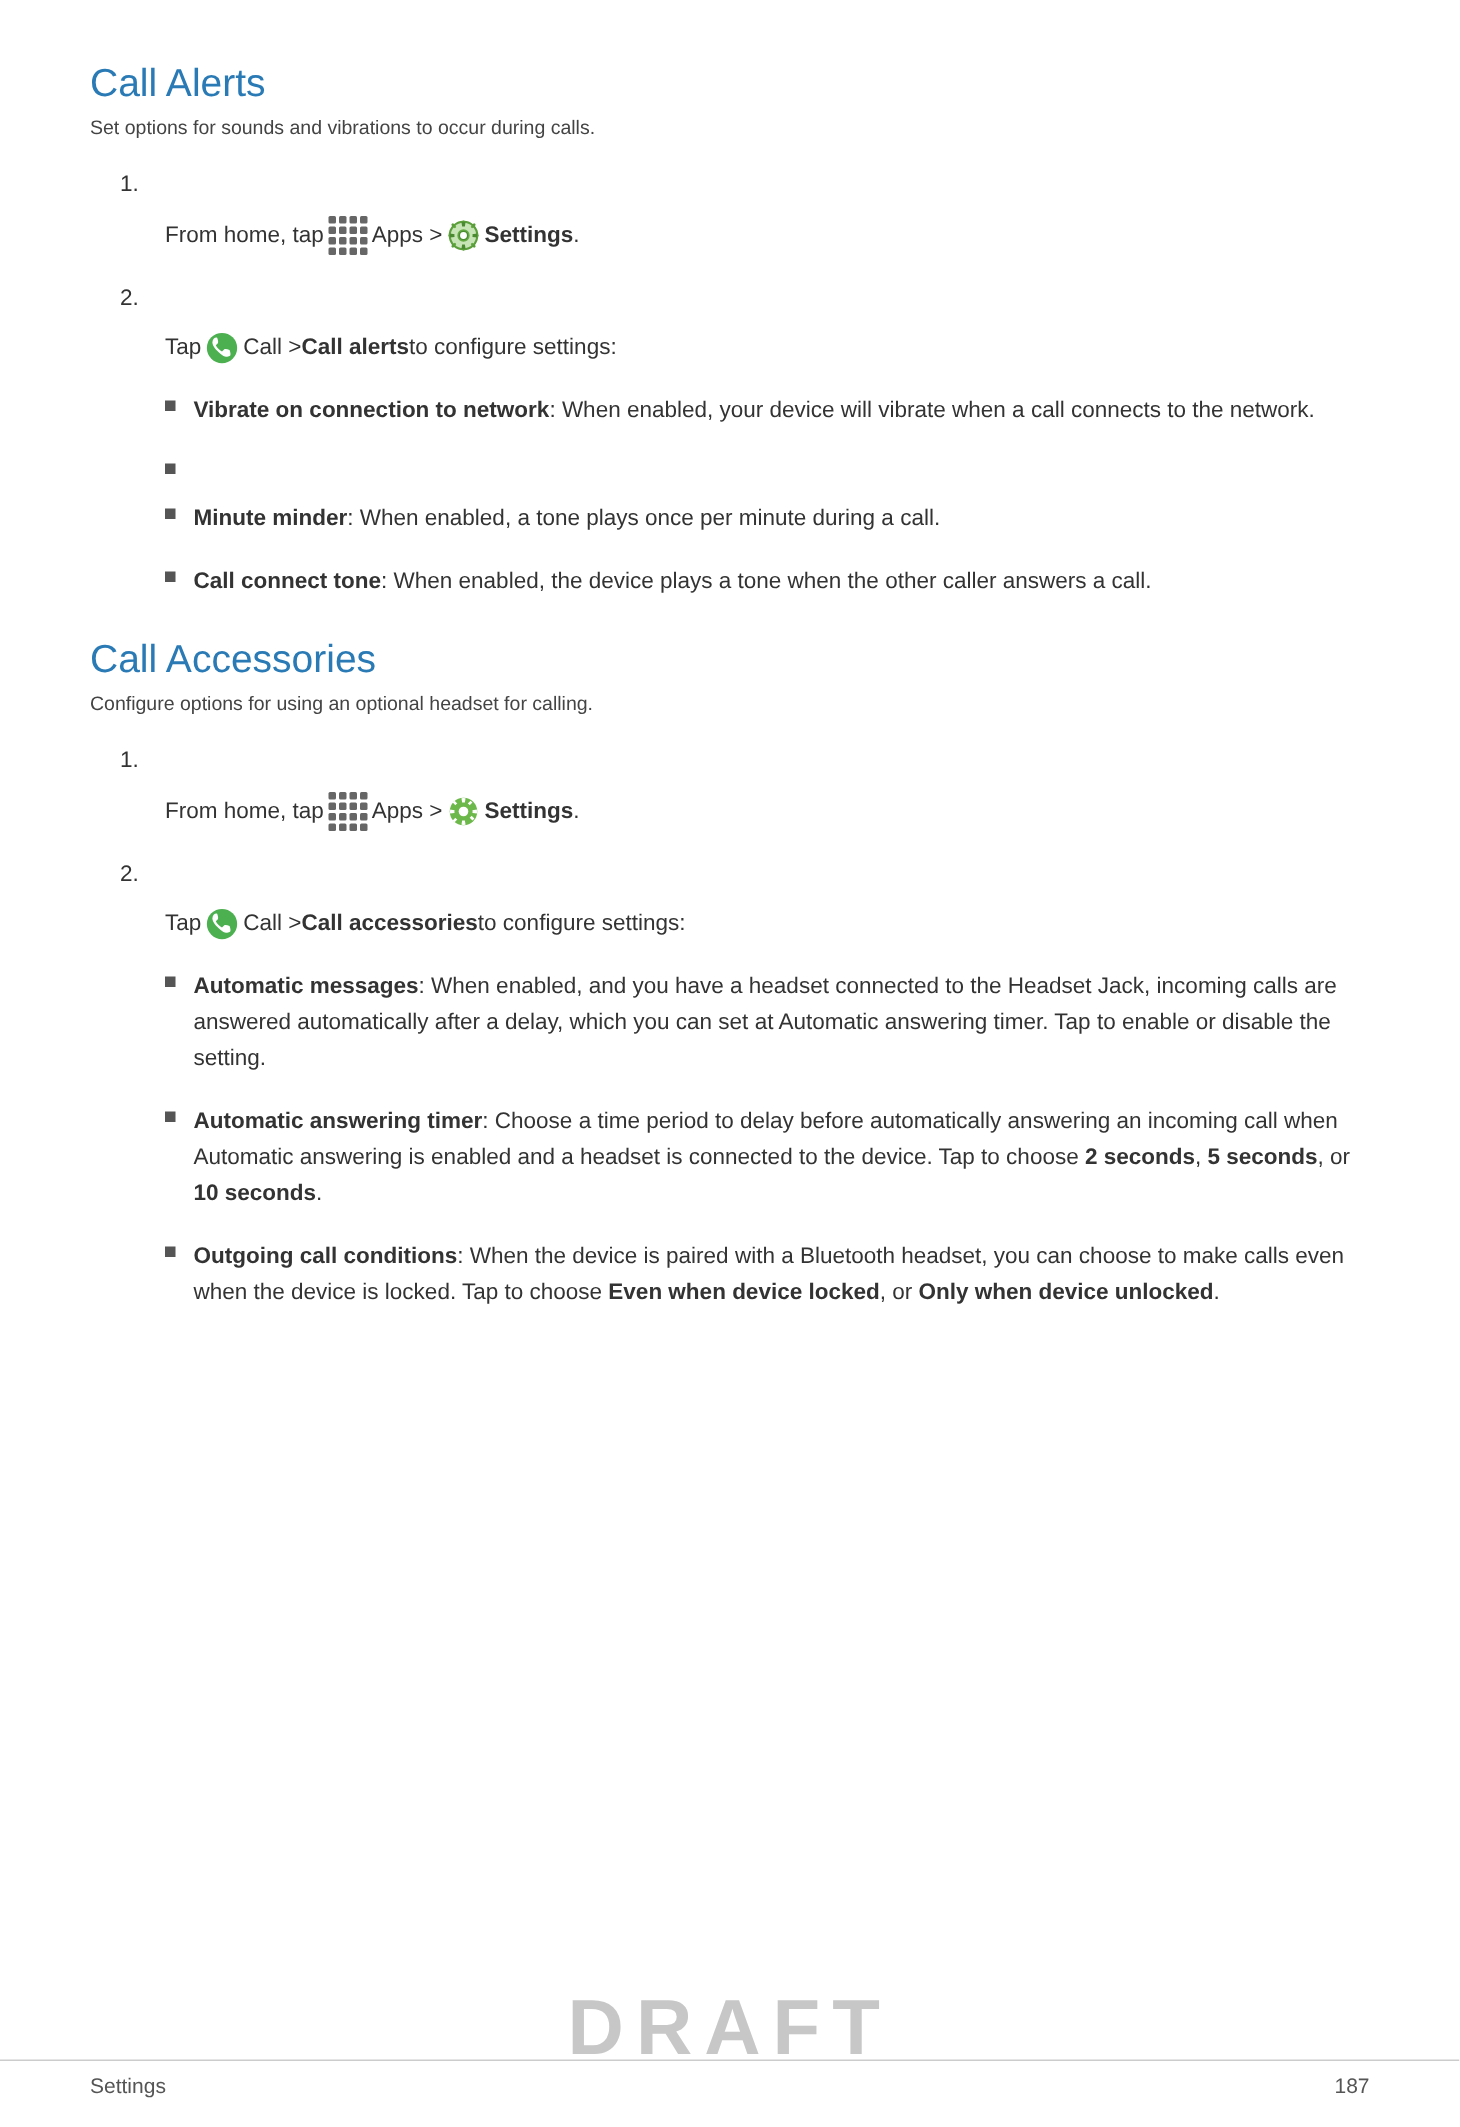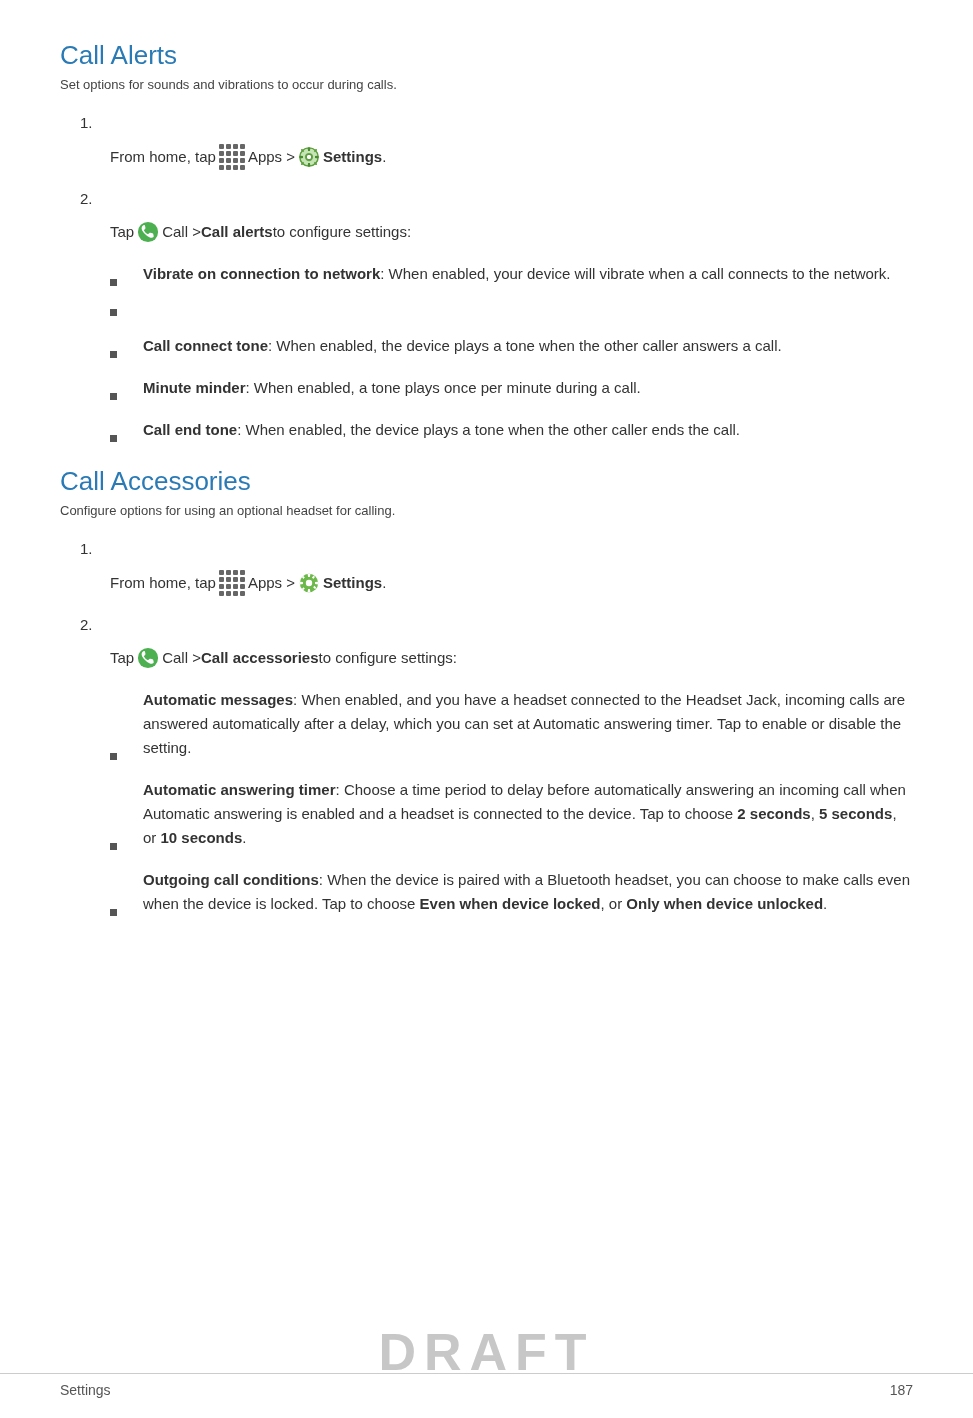--- a/index.html
+++ b/index.html
@@ -95,24 +95,23 @@
     .bold-text { font-weight: bold; }
 
     .bullet-list {
       list-style: none;
       padding: 0;
       margin: 0 0 10px 40px;
     }
 
     .bullet-item {
       display: flex;
-      align-items: flex-end;
+      align-items: flex-start;
       margin-bottom: 18px;
       padding-left: 10px;
-      gap: 14px;
     }
 
     .bullet-square {
       display: inline-block;
       width: 7px;
       height: 7px;
       background: #555;
       margin-top: 5px;
       margin-right: 12px;
       flex-shrink: 0;
@@ -228,29 +227,25 @@
 <ul class="bullet-list">
   <li class="bullet-item">
     <span class="bullet-square"></span>
     <span class="bullet-text"><span class="bold-text">Vibrate on connection to network</span>: When enabled, your device will vibrate when a call connects to the network.</span>
   </li>
   <li class="bullet-item">
     <span class="bullet-square"></span>
   </li>
   <li class="bullet-item">
     <span class="bullet-square"></span>
+    <span class="bullet-text"><span class="bold-text">Minute minder</span>: When enabled, a tone plays once per minute during a call.</span>
+  </li>
+  <li class="bullet-item">
+    <span class="bullet-square"></span>
     <span class="bullet-text"><span class="bold-text">Call connect tone</span>: When enabled, the device plays a tone when the other caller answers a call.</span>
-  </li>
-  <li class="bullet-item">
-    <span class="bullet-square"></span>
-    <span class="bullet-text"><span class="bold-text">Minute minder</span>: When enabled, a tone plays once per minute during a call.</span>
-  </li>
-  <li class="bullet-item">
-    <span class="bullet-square"></span>
-    <span class="bullet-text"><span class="bold-text">Call end tone</span>: When enabled, the device plays a tone when the other caller ends the call.</span>
   </li>
 </ul>
 
 <h1 class="section-title" style="margin-top: 24px;">Call Accessories</h1>
 <p class="section-subtitle">Configure options for using an optional headset for calling.</p>
 
 <ul class="step-list">
   <li class="step-item">
     <span class="step-number">1.</span>
     <span class="step-content">

